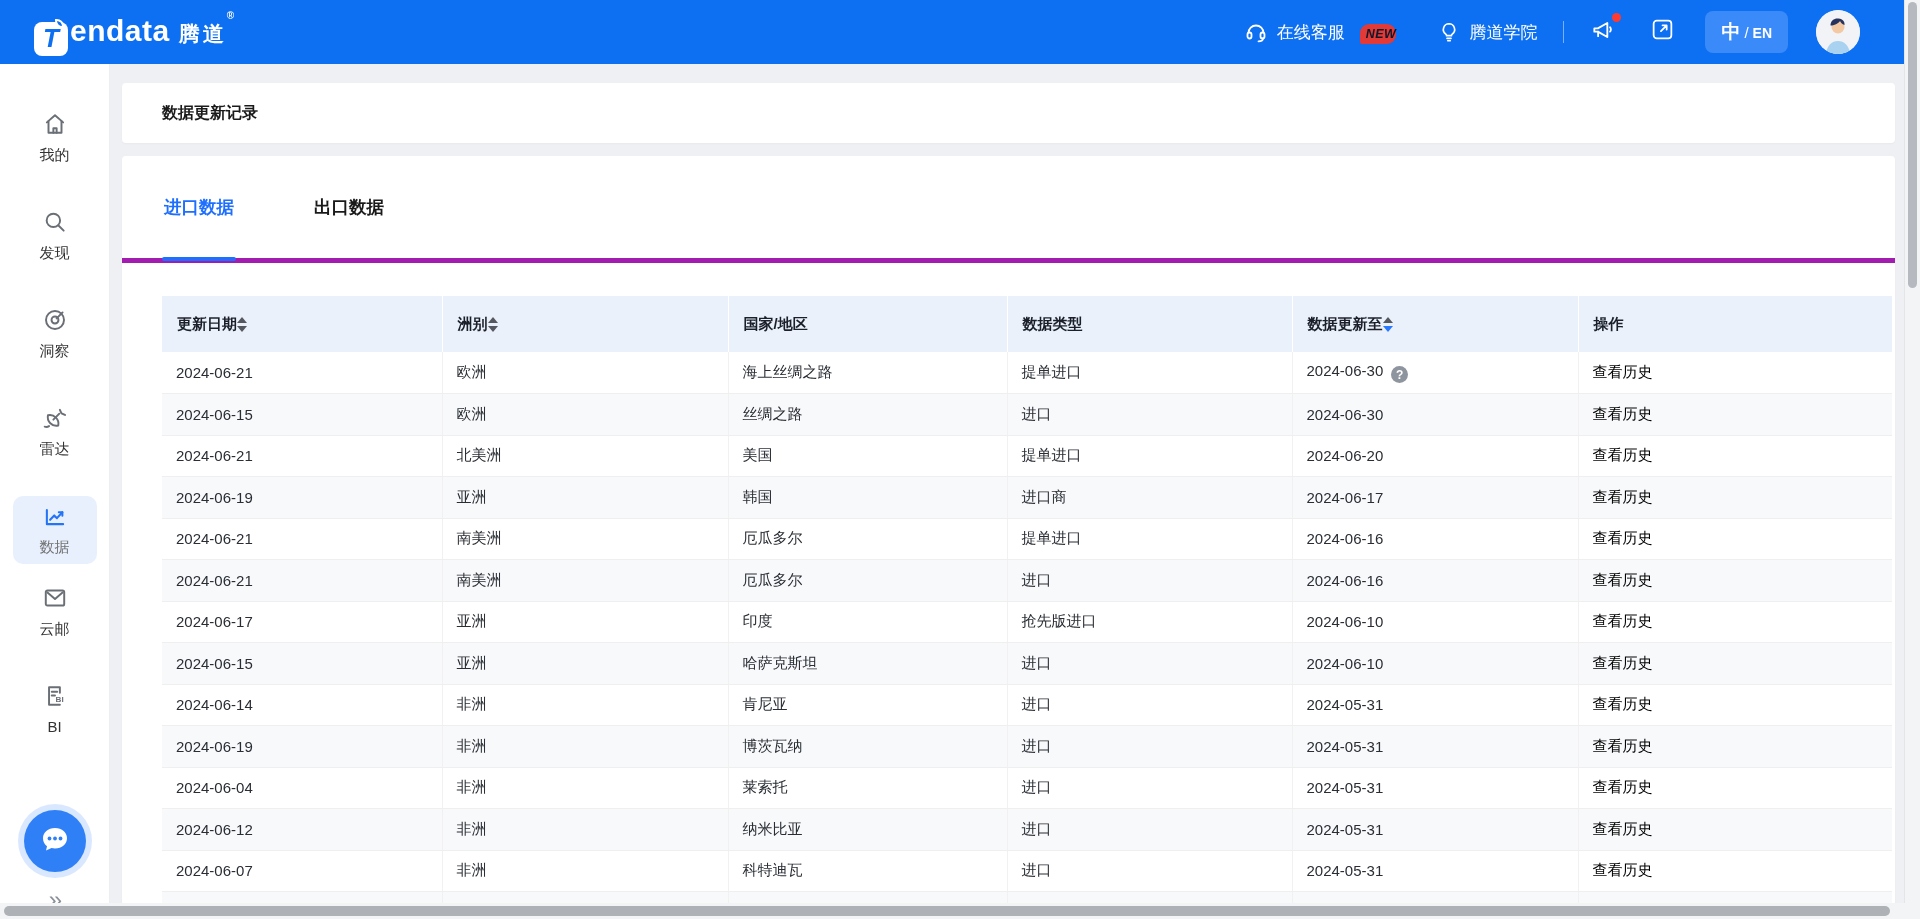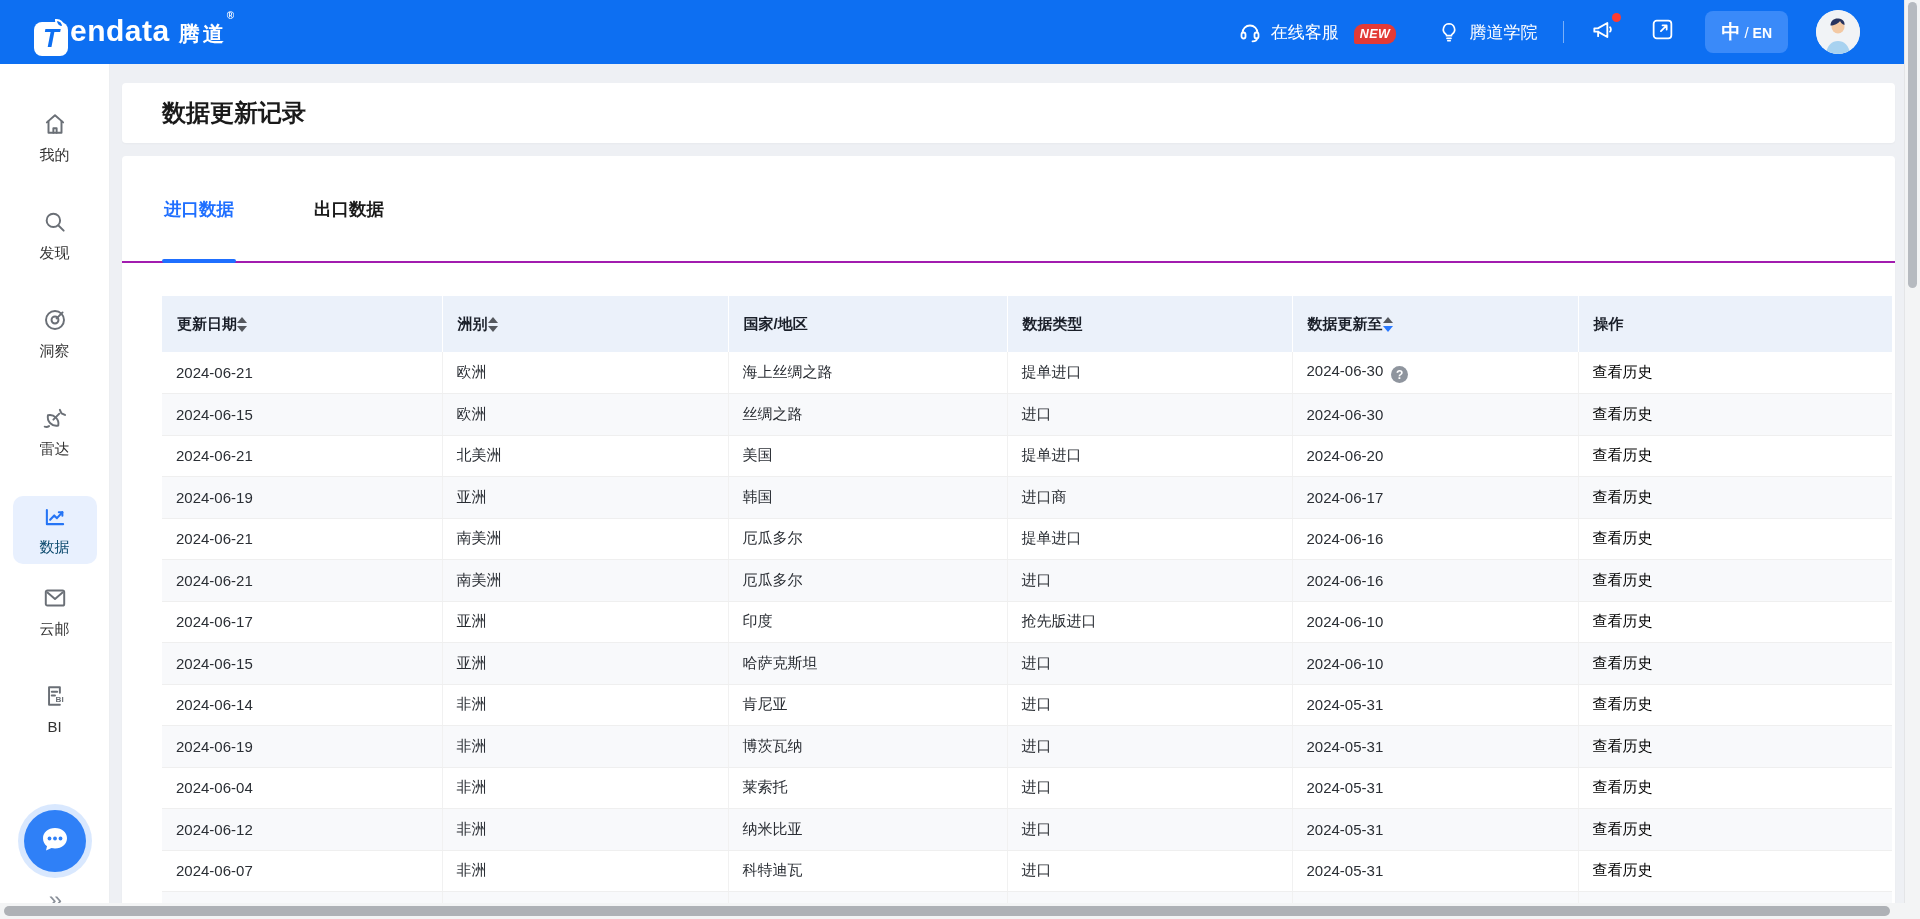--- a/index.html
+++ b/index.html
@@ -9,49 +9,49 @@
   .topbar { position:absolute; left:0; top:0; width:1920px; height:64px; background:#0d6ff2; display:flex; align-items:center; padding:0 60px 0 34px; z-index:30; }
   .logo { display:flex; align-items:baseline; color:#fff; cursor:pointer; }
   .logo-tile { width:34px; height:34px; background:#fff; border-radius:8px; display:inline-flex; align-items:center; justify-content:center; color:#0d6ff2; font-weight:bold; font-size:26px; margin-right:2px; position:relative; top:6px; font-style:italic; }
   .logo-leaf { position:absolute; top:-3px; right:4px; width:9px; height:9px; background:#0d6ff2; border-radius:0 80% 0 80%; border:2px solid #fff; }
   .logo-en { font-size:30px; font-weight:bold; letter-spacing:.5px; }
   .logo-cn { font-size:21px; font-weight:600; margin-left:9px; letter-spacing:3px; }
   .logo-reg { font-size:10px; vertical-align:top; position:relative; top:-10px; }
   .topnav { margin-left:auto; display:flex; align-items:center; color:#fff; font-size:17px; }
   .topnav-item { display:flex; align-items:flex-end; gap:9px; cursor:pointer; white-space:nowrap; }
   .topnav-item svg { display:block; }
-  .badge-new { background:#e23a36; color:#ffffff; font-size:12.5px; font-weight:bold; font-style:italic; padding:3px 6px 3px 6px; border-radius:9px 9px 9px 2px; margin-left:6px; letter-spacing:.5px; }
+  .badge-new { background:#e23a36; color:#0f172a; font-size:12.5px; font-weight:bold; font-style:italic; padding:3px 0 3px 6px; border-radius:9px 9px 9px 2px; margin-left:6px; letter-spacing:.5px; }
   .nav-gap { width:42px; }
   .nav-divider { width:1px; height:22px; background:rgba(255,255,255,.45); margin:0 26px; }
   .icon-btn { position:relative; cursor:pointer; display:flex; align-items:center; }
   .red-dot { position:absolute; top:-4px; right:-5px; width:9px; height:9px; border-radius:50%; background:#ff3b30; }
   .lang-btn { margin-left:30px; background:#3a8af9; border-radius:8px; padding:8px 16px; color:#fff; cursor:pointer; display:flex; align-items:baseline; gap:4px; }
   .lang-zh { font-size:19px; font-weight:bold; }
   .lang-sep { font-size:15px; }
   .lang-en { font-size:14px; font-weight:600; }
   .avatar { margin-left:28px; width:44px; height:44px; border-radius:50%; background:#f1f3f6; overflow:hidden; cursor:pointer; display:flex; align-items:flex-end; justify-content:center; }
 
   
   .sidebar { position:absolute; left:0; top:64px; width:110px; bottom:0; background:#fff; border-right:1px solid #eceef1; z-index:20; padding-top:40px; display:flex; flex-direction:column; align-items:center; }
   .nav-item { width:84px; display:flex; flex-direction:column; align-items:center; gap:6px; color:#6a6f76; font-size:15px; cursor:pointer; margin-bottom:30px; padding:7px 0; border-radius:10px; }
   .nav-item .nav-label { color:#333; }
   .nav-item svg { color:#6a6f76; }
   .nav-item.active { background:#e8f0fe; margin-bottom:14px; }
   .nav-item.active svg { color:#2574f5; }
-  .nav-item.active .nav-label { color:#0c4a6e; }
+  .nav-item.active .nav-label { color:#737373; }
   .fab { margin-top:38px; width:62px; height:62px; border-radius:50%; background:#2f80f7; box-shadow:0 0 0 6px rgba(47,128,247,.18); display:flex; align-items:center; justify-content:center; cursor:pointer; }
   .collapse { margin-top:14px; color:#8a9099; font-size:24px; cursor:pointer; letter-spacing:-2px; }
 
   
   .content { position:absolute; left:110px; top:64px; right:16px; bottom:0; padding:19px 9px 0 12px; }
   .card { background:#fff; border-radius:4px; }
   .title-card { height:60px; display:flex; align-items:center; padding-left:40px; box-shadow:0 1px 2px rgba(0,0,0,.03); }
-  .page-title { font-size:24px; font-weight:bold; color:#1a1a1a; }
+  .page-title { font-size:16px; font-weight:bold; color:#1a1a1a; }
   .main-card { margin-top:13px; height:810px; box-shadow:0 1px 2px rgba(0,0,0,.03); overflow:hidden; }
-  .tabs { height:107px; display:flex; align-items:center; gap:76px; padding:0 40px; border-bottom:2px solid #a21caf; }
+  .tabs { height:107px; display:flex; align-items:center; gap:76px; padding:0 40px; border-bottom:5px solid #a21caf; }
   .tab { font-size:17.5px; font-weight:bold; color:#1a1a1a; position:relative; padding:41px 2px; cursor:pointer; }
   .tab.active { color:#1f6fff; }
   .tab.active::after { content:""; position:absolute; left:0; right:0; bottom:-1px; height:4px; background:#1f6fff; border-radius:2px; }
 
   
   .table-wrap { margin:33px 42px 0 40px; }
   table { border-collapse:collapse; table-layout:fixed; width:1730px; }
   col.c1{width:280px} col.c2{width:286px} col.c3{width:279px} col.c4{width:285px} col.c5{width:286px} col.c6{width:314px}
   thead th { background:#ebf1fa; height:56px; font-size:15px; font-weight:bold; color:#1a1f29; text-align:left; padding:0 16px 0 15px; border-right:1px solid #fff; }
   thead th:last-child { border-right:none; }

